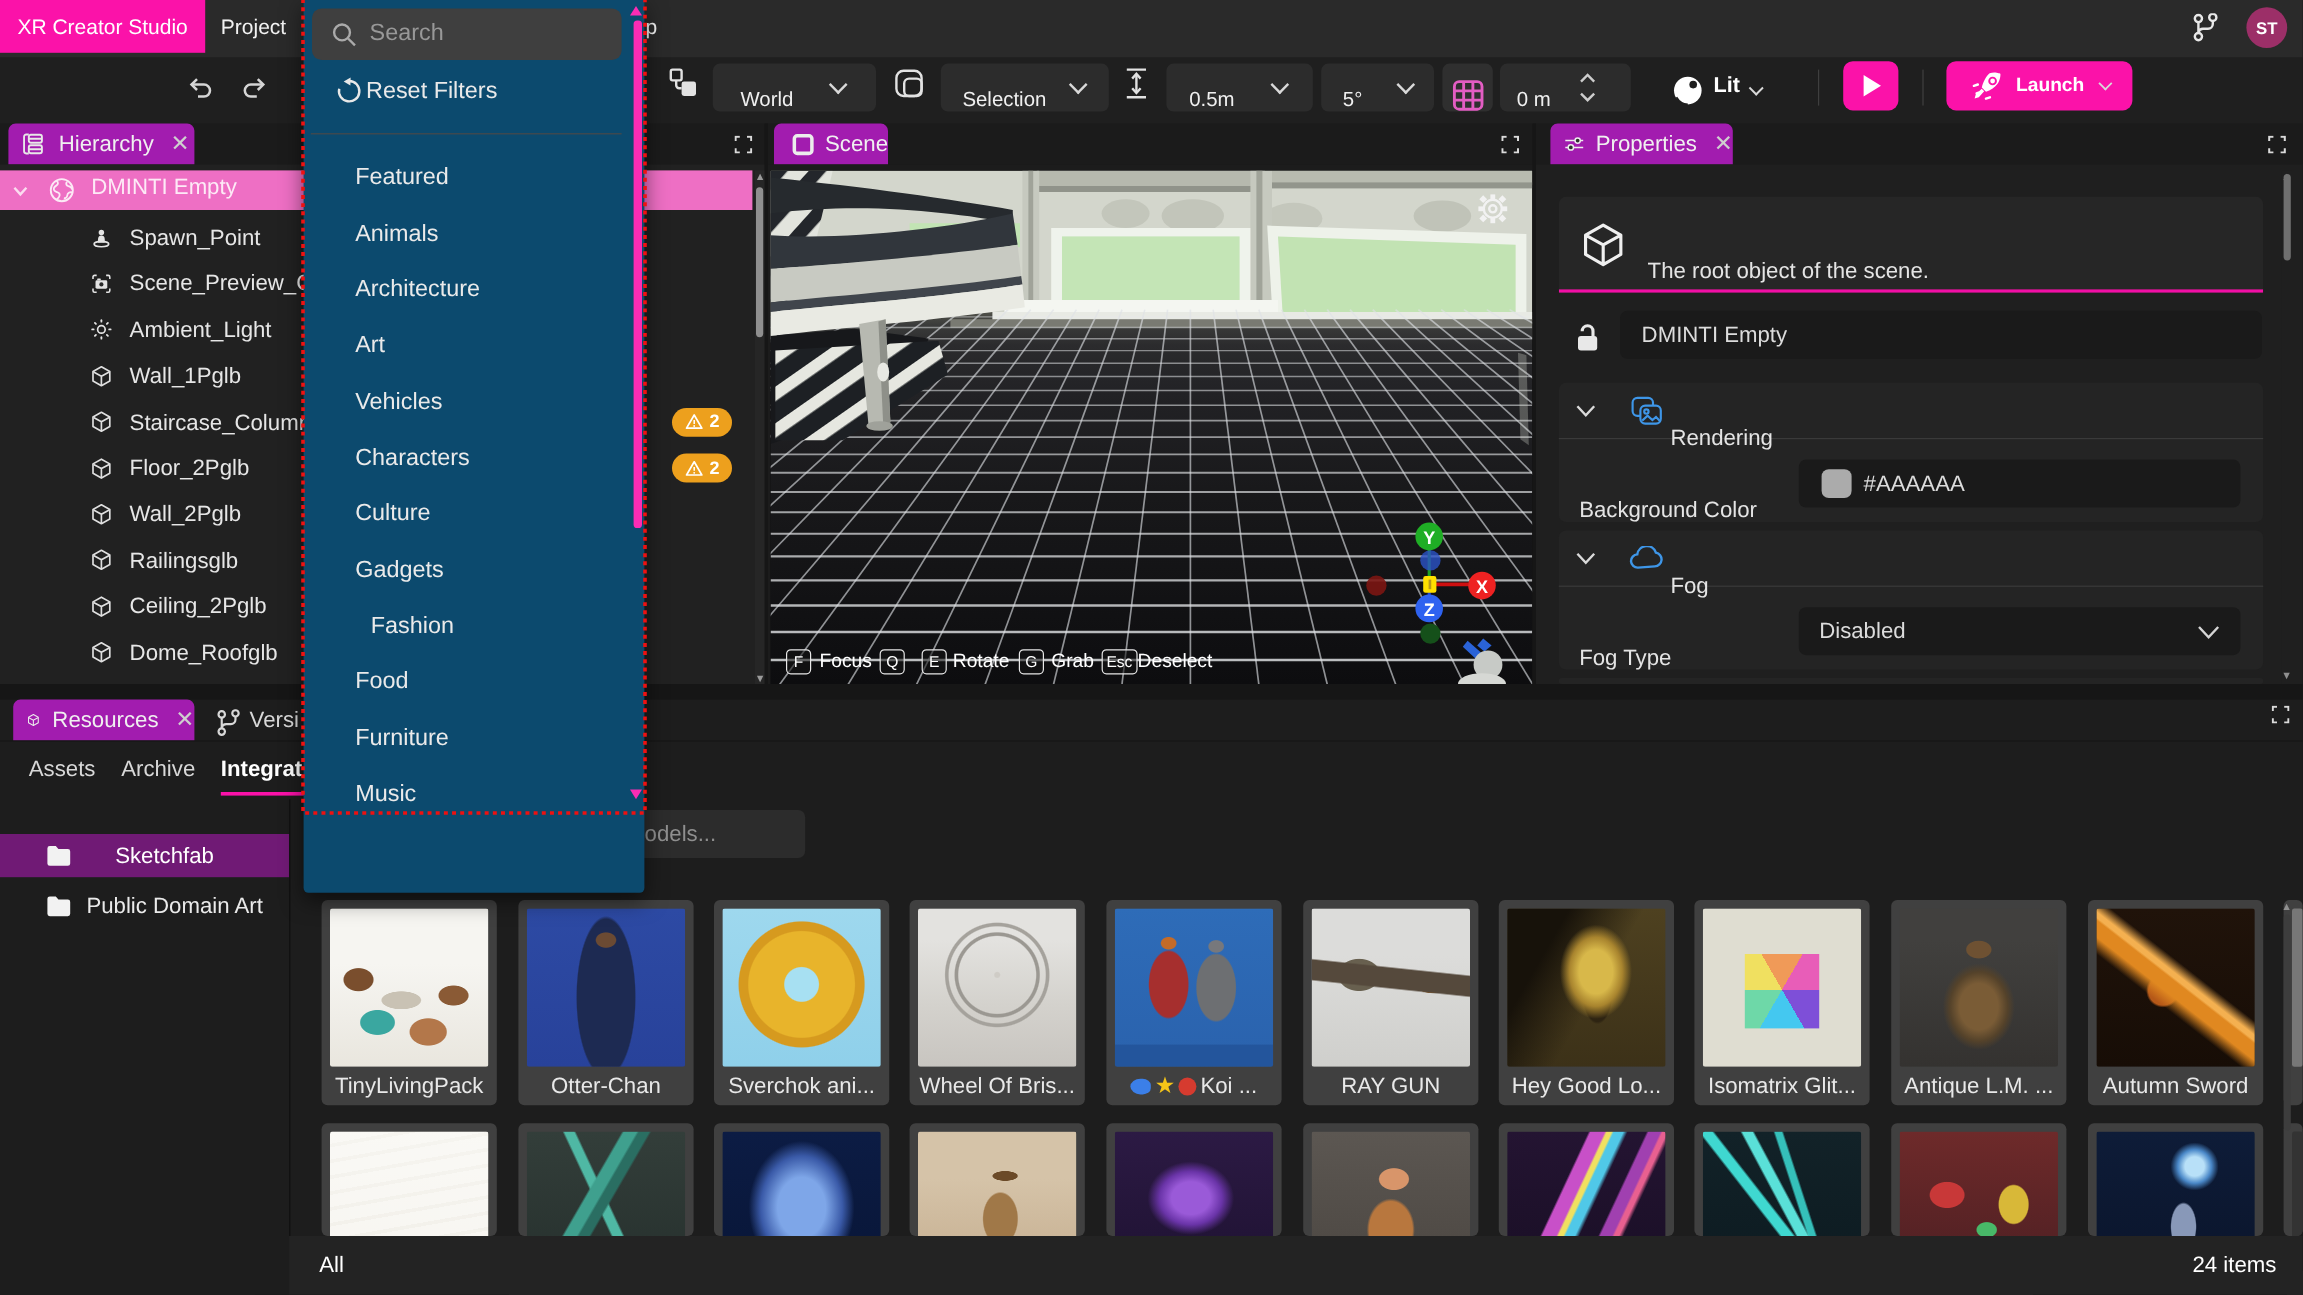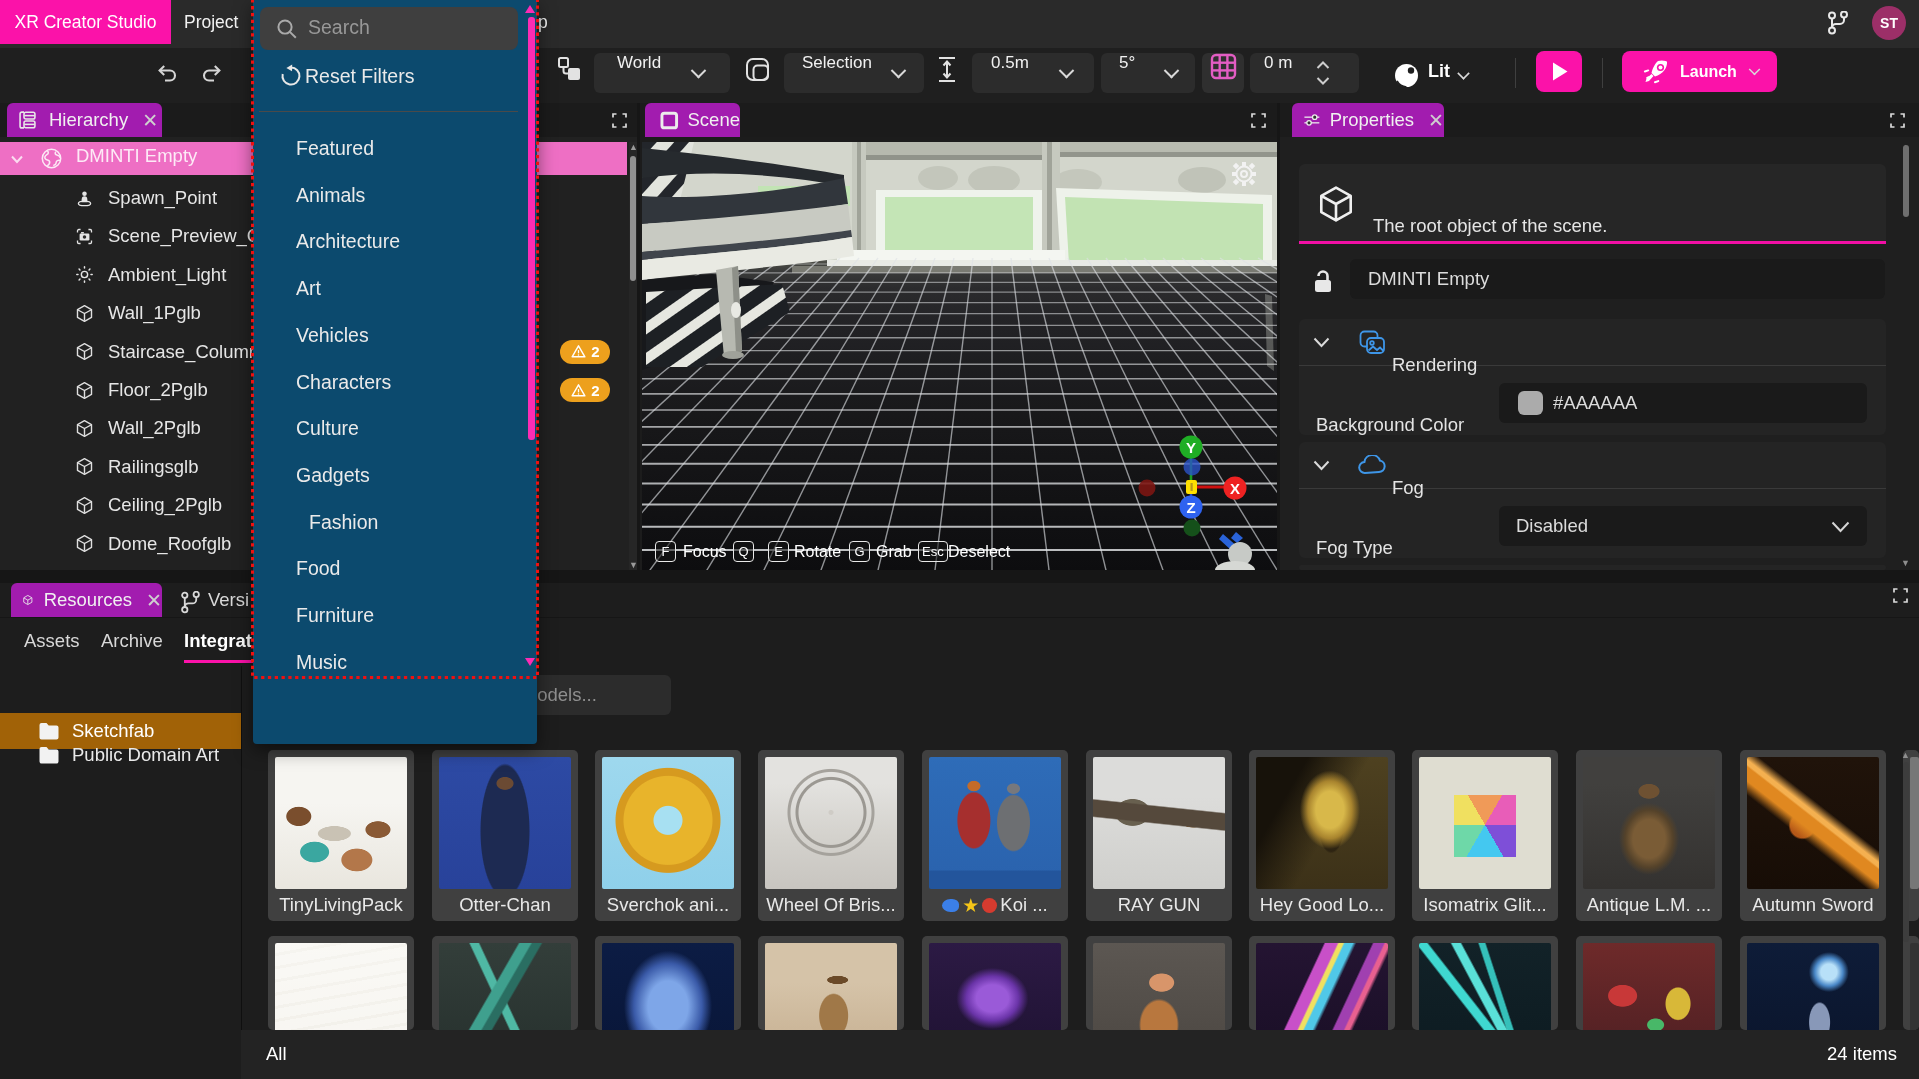--- a/index.html
+++ b/index.html
@@ -3,21 +3,21 @@
 *{margin:0;padding:0;box-sizing:border-box;}
 html,body{width:1919px;height:1079px;overflow:hidden;background:#1c1c1c;font-family:"Liberation Sans",sans-serif;color:#e9e9e9;}
 .abs{position:absolute;}
 #page{position:relative;width:1919px;height:1079px;background:#1b1b1b;}
 
 #topbar{position:absolute;left:0;top:0;width:1919px;height:48px;background:#2a2a2a;}
 #logo{position:absolute;left:0;top:0;width:171px;height:44px;background:#fb12a9;color:#fff;font-size:17.5px;display:flex;align-items:center;justify-content:center;}
 .menuitem{position:absolute;top:0;height:44px;line-height:44px;font-size:17.5px;color:#f2f2f2;}
 
 #toolbar{position:absolute;left:0;top:48px;width:1919px;height:55px;background:#1f1f1f;}
-.tbtn{position:absolute;height:40px;top:5px;background:#2c2c2c;border-radius:6px;display:flex;align-items:flex-start;color:#f0f0f0;font-size:17px;}
+.tbtn{position:absolute;height:40px;top:5px;background:#2c2c2c;border-radius:6px;display:flex;align-items:flex-end;color:#f0f0f0;font-size:17px;}
 .chev{display:inline-block;width:11px;height:11px;border-right:2px solid #d9d9d9;border-bottom:2px solid #d9d9d9;transform:rotate(45deg) translate(-2px,-2px);}
 .vdiv{position:absolute;top:10px;width:1px;height:30px;background:#3f3f3f;}
 
 .panel-tab{position:absolute;background:#a21caf;border-radius:6px 6px 0 0;display:flex;align-items:center;color:#f0f0f0;font-size:18.5px;height:34px;}
 .closex{margin-left:14px;font-size:19px;color:#cfcfcf;}
 .expand{position:absolute;width:15px;height:15px;}
 .expand svg{display:block;}
 #hierpanel{position:absolute;left:0;top:137px;width:637px;height:433px;background:#212121;}
 #selrow{position:absolute;left:0;top:5px;width:627px;height:33px;background:#ee6fc4;color:#fdeaf6;font-size:18.5px;}
 .hrow{position:absolute;left:0;width:627px;height:34px;transform:translateY(-50%);display:flex;align-items:center;color:#e6e6e6;font-size:18.5px;}
@@ -690,21 +690,21 @@
         <svg width="15" height="15" viewBox="0 0 15 15">
           <path d="M1 4.5 V1 H4.5 M10.5 1 H14 V4.5 M14 10.5 V14 H10.5 M4.5 14 H1 V10.5" fill="none" stroke="#dadada" stroke-width="1.7"></path>
         </svg>
       </div>
   <div style="position:absolute;left:0;top:34px;width:1919px;height:1px;background:#161616;"></div>
   <div class="navtab" style="left:24px;">Assets</div>
   <div class="navtab" style="left:101px;">Archive</div>
   <div class="navtab" style="left:184px;font-weight:bold;color:#fff;">Integrat</div>
   <div style="position:absolute;left:184px;top:77px;width:110px;height:3px;background:#fb12a9;"></div>
   <div id="sidebar">
-    <div class="srow" style="top:45px;background:#a16207;color:#fff;">
+    <div class="srow" style="top:27px;background:#701a75;color:#fff;gap:24px;">
           <svg width="22" height="19" viewBox="0 0 22 19">
             <path d="M1.5 3 a2 2 0 0 1 2 -2 h5 l2.2 2.6 h7.8 a2 2 0 0 1 2 2 V15.5 a2 2 0 0 1 -2 2 h-15 a2 2 0 0 1 -2 -2 Z" fill="#f2f2f2"></path>
           </svg>
           <span>Sketchfab</span>
         </div>
     <div class="srow" style="top:69px;">
           <svg width="22" height="19" viewBox="0 0 22 19">
             <path d="M1.5 3 a2 2 0 0 1 2 -2 h5 l2.2 2.6 h7.8 a2 2 0 0 1 2 2 V15.5 a2 2 0 0 1 -2 2 h-15 a2 2 0 0 1 -2 -2 Z" fill="#f2f2f2"></path>
           </svg>
           <span>Public Domain Art</span>

